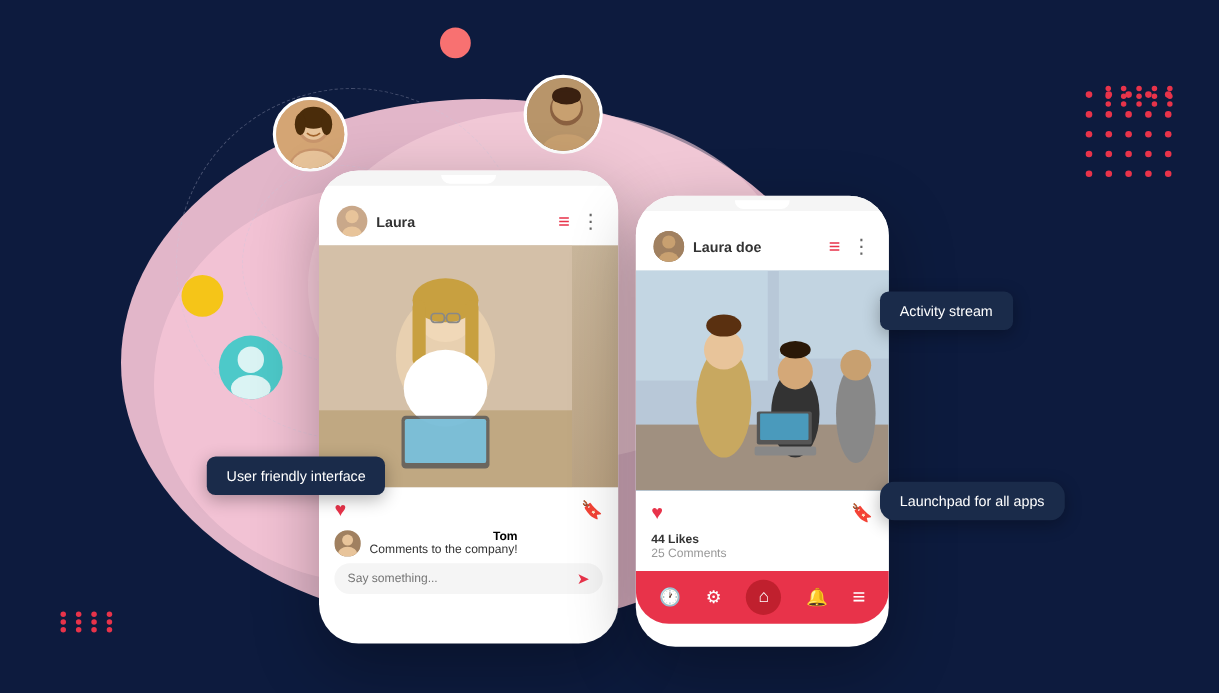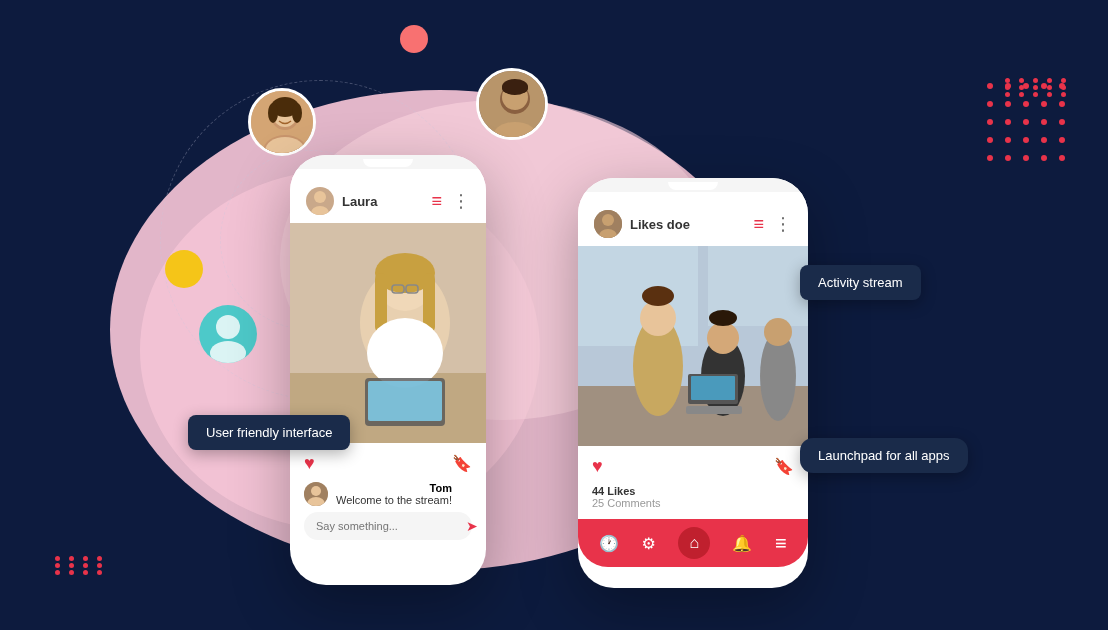--- a/index.html
+++ b/index.html
@@ -279,21 +279,21 @@
     <span style="display:inline-block;width:6px;height:6px;background:#e8334a;border-radius:50%;margin:3px;"></span>
     <span style="display:inline-block;width:6px;height:6px;background:#e8334a;border-radius:50%;margin:3px;"></span>
     <span style="display:inline-block;width:6px;height:6px;background:#e8334a;border-radius:50%;margin:3px;"></span>
     <span style="display:inline-block;width:6px;height:6px;background:#e8334a;border-radius:50%;margin:3px;"></span>
     <span style="display:inline-block;width:6px;height:6px;background:#e8334a;border-radius:50%;margin:3px;"></span>
 </div>
 
 <div style="position:absolute;bottom:60px;left:60px;display:grid;grid-template-columns:repeat(4,1fr);gap:6px;">
 </div>
 
-<div class="phone" style="left:290px;top:155px;width:196px;height:430px;">
+<div class="phone" style="left:290px;top:155px;width:272px;height:430px;">
 
   <div style="height:14px;background:#f5f5f5;display:flex;justify-content:center;align-items:flex-end;padding-bottom:2px;">
     <div style="width:50px;height:8px;background:white;border-radius:0 0 8px 8px;"></div>
   </div>
 
   <div class="phone-header">
     <div class="phone-user">
       <div class="phone-user-avatar" style="background:#c9a88a;">
         <svg viewBox="0 0 28 28" width="28" height="28">
           <circle cx="14" cy="10" r="6" fill="#e8c49a"></circle>
@@ -343,21 +343,21 @@
     <div class="comment-row">
       <div class="commenter-avatar">
         <svg viewBox="0 0 24 24" width="24" height="24">
           <rect width="24" height="24" fill="#a08060"></rect>
           <circle cx="12" cy="9" r="5" fill="#e8c49a"></circle>
           <ellipse cx="12" cy="22" rx="9" ry="7" fill="#e8c49a"></ellipse>
         </svg>
       </div>
       <div>
         <div class="comment-name">Tom</div>
-        <div class="comment-text">Welcome to the stream!</div>
+        <div class="comment-text">Comments to the company!</div>
       </div>
     </div>
 
     <div class="say-something">
       <input type="text" placeholder="Say something..." style="">
       <span class="send-icon">➤</span>
     </div>
   </div>
 </div>
 
@@ -369,21 +369,21 @@
 
   <div class="phone-header">
     <div class="phone-user">
       <div class="phone-user-avatar" style="background:#a08060;">
         <svg viewBox="0 0 28 28" width="28" height="28">
           <rect width="28" height="28" fill="#a08060"></rect>
           <circle cx="14" cy="10" r="6" fill="#c8a070"></circle>
           <ellipse cx="14" cy="26" rx="9" ry="7" fill="#c8a070"></ellipse>
         </svg>
       </div>
-      <span>Likes doe</span>
+      <span>Laura doe</span>
     </div>
     <div style="display:flex;align-items:center;gap:10px;">
       <span style="color:#e8334a;font-size:18px;line-height:1;">≡</span>
       <span style="color:#666;font-size:18px;line-height:1;">⋮</span>
     </div>
   </div>
 
   <div class="phone-image" style="height:200px;position:relative;background:linear-gradient(135deg,#b0c8d8 0%,#90b0c8 50%,#708898 100%);">
     <svg viewBox="0 0 230 200" width="230" height="200" style="position:absolute;top:0;left:0;">
 

